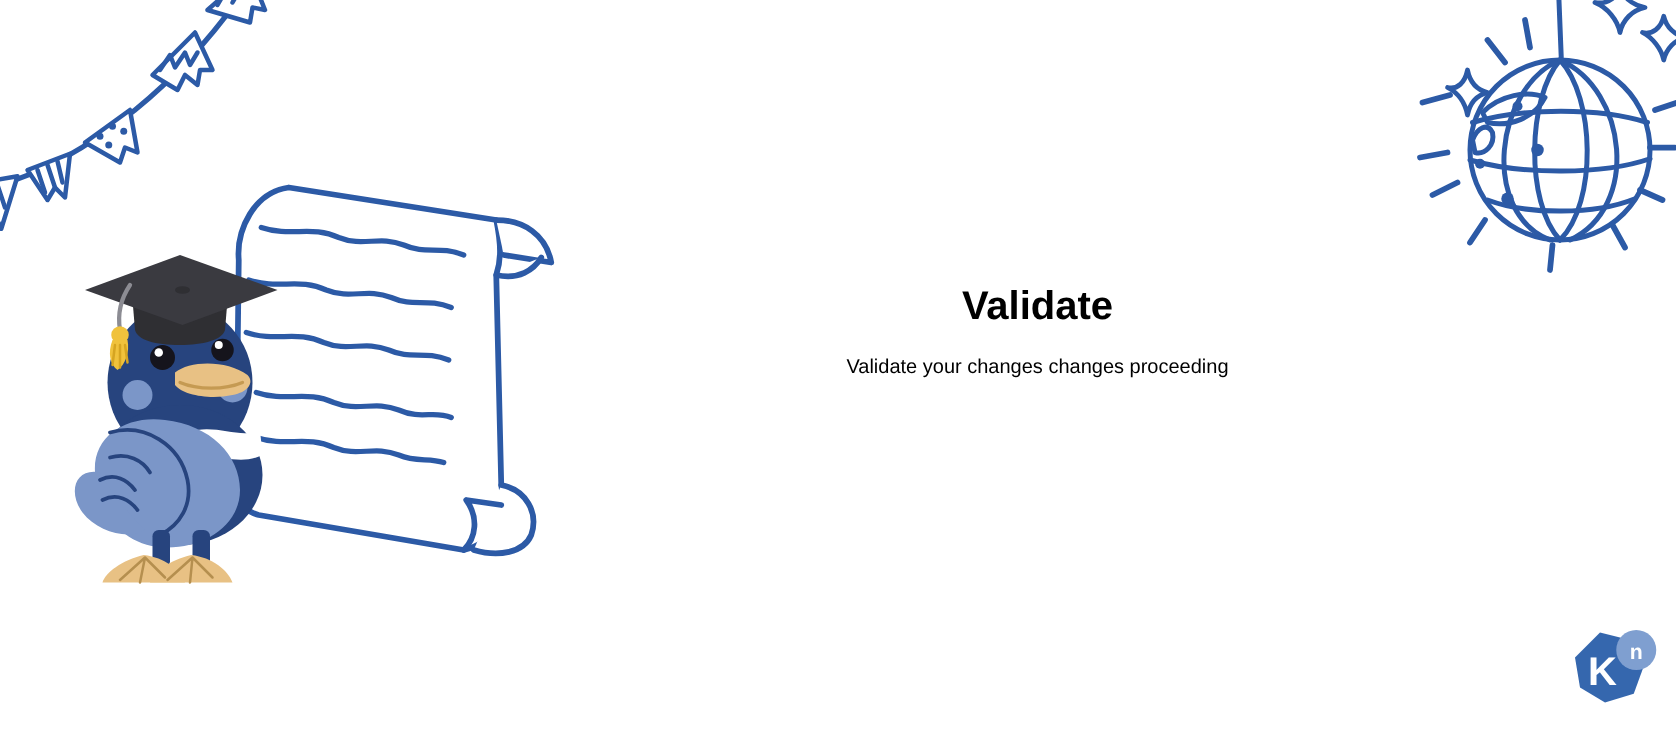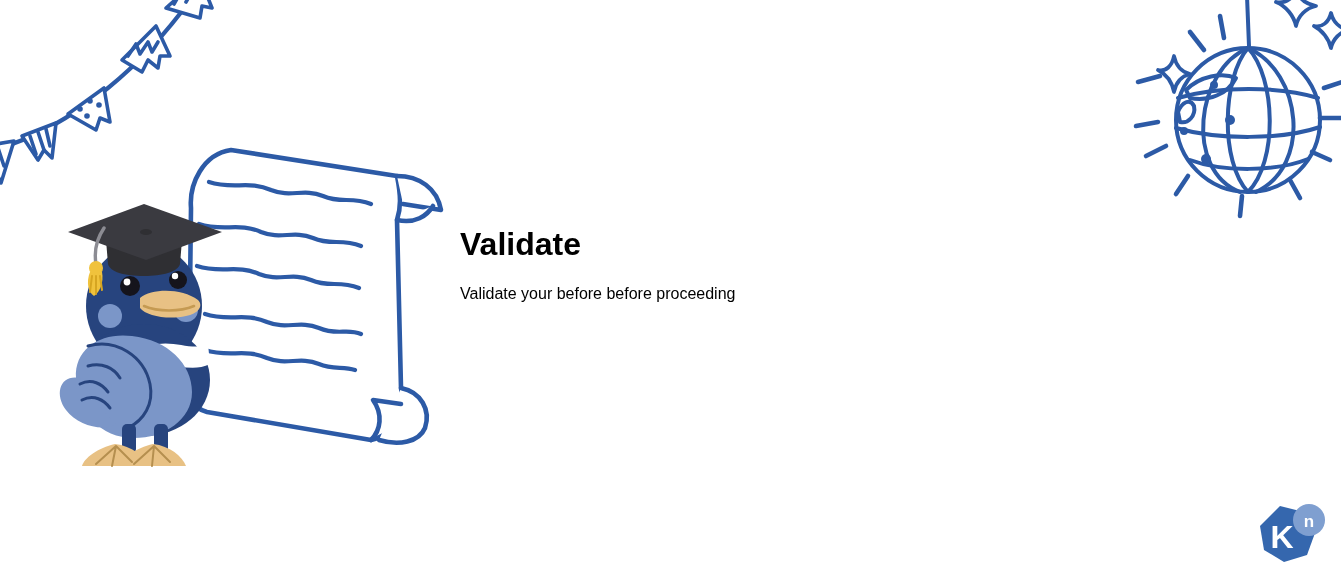--- a/index.html
+++ b/index.html
@@ -51,20 +51,21 @@
     width: 190px;
     height: 285px;
   }
 
   
   #text-block {
     position: absolute;
     left: 460px;
     top: 205px;
     width: 740px;
+    text-align: center;
   }
 
   
   #brand-logo {
     position: absolute;
     left: 1252px;
     top: 500px;
     width: 76px;
     height: 72px;
   }
@@ -234,21 +235,21 @@
 
     <circle cx="44" cy="80" r="7" fill="#f0c23c"></circle>
     <path d="M38,84 C 34,94 36,104 42,108 C 48,104 52,94 50,84 Z" fill="#f0c23c"></path>
     <g fill="none" stroke="#d6a521" stroke-width="2" stroke-linecap="round">
       <path d="M40,88 L 38,104 M 44,88 L 44,106 M 48,88 L 50,102"></path>
     </g>
   </svg>
 
   <div id="text-block">
     <h1>Validate</h1>
-    <p>Validate your before before proceeding</p>
+    <p>Validate your changes changes proceeding</p>
   </div>
 
   <svg id="brand-logo" viewBox="0 0 76 72">
 
     <polygon points="28,6 52,12 63,33 55,55 32,62 12,50 8,26" fill="#3567ae"></polygon>
 
     <circle cx="57" cy="20" r="16" fill="#7f9fd0"></circle>
     <text x="30" y="48" font-family="Liberation Sans, sans-serif" font-size="32" font-weight="bold" fill="#ffffff" text-anchor="middle">K</text>
     <text x="57" y="27" font-family="Liberation Sans, sans-serif" font-size="17" font-weight="bold" fill="#ffffff" text-anchor="middle">n</text>
   </svg>

